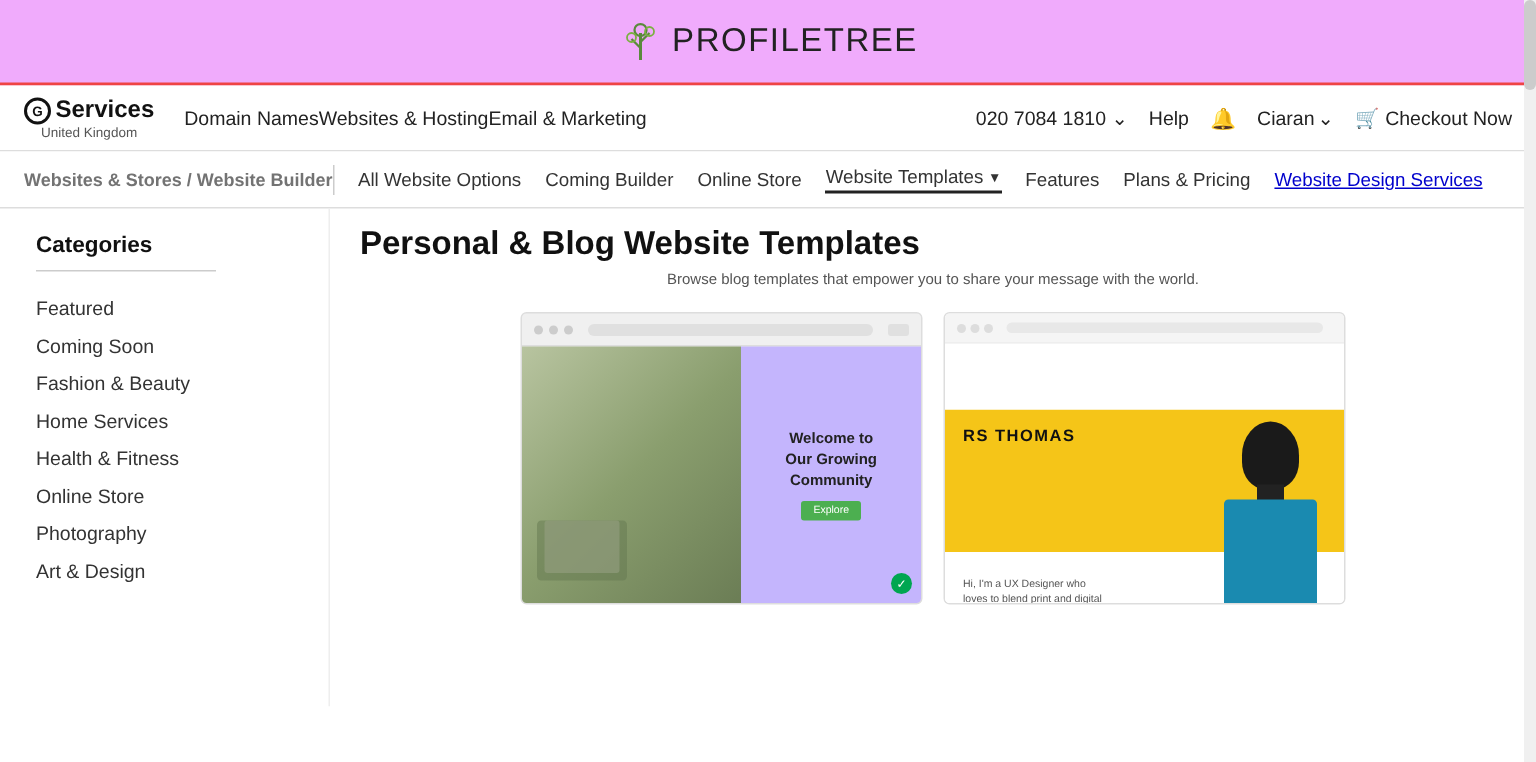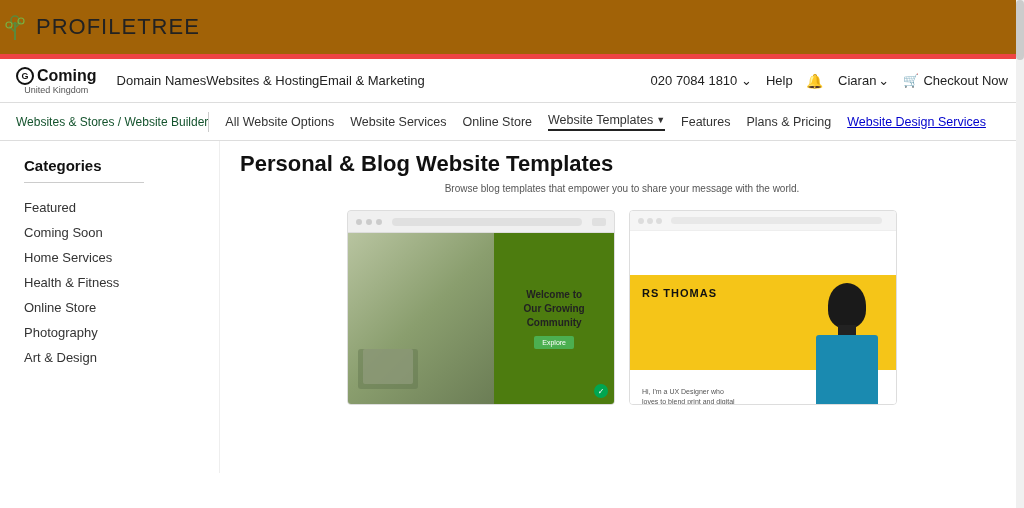--- a/index.html
+++ b/index.html
@@ -1,23 +1,23 @@
 <!DOCTYPE html>
 <html><head>
   <meta charset="utf-8">
   <style>
     * { margin: 0; padding: 0; box-sizing: border-box; }
     body { font-family: Arial, sans-serif; background: #fff; width: 1024px; height: 508px; overflow: hidden; }
 
     
     .top-banner {
-      background: #a16207;
-      text-align: left;
+      background: #f0abfc;
+      text-align: center;
       padding: 12px 0 8px;
-      border-bottom: 5px solid #ef4444;
+      border-bottom: 2px solid #ef4444;
     }
     .top-banner .logo-container {
       display: inline-flex;
       align-items: center;
       gap: 6px;
     }
     .top-banner .logo-tree {
       width: 30px;
       height: 30px;
     }
@@ -119,22 +119,22 @@
       align-items: center;
       padding: 0 16px;
       height: 38px;
       gap: 0;
     }
     .sub-nav .breadcrumb-area {
       display: flex;
       align-items: center;
       gap: 4px;
       font-size: 12px;
-      font-weight: normal;
-      color: #14532d;
+      font-weight: bold;
+      color: #737373;
       white-space: nowrap;
     }
     .sub-nav .divider {
       width: 1px;
       height: 20px;
       background: #ccc;
       margin-right: 16px;
     }
     .sub-nav .sub-links {
       display: flex;
@@ -274,21 +274,21 @@
       background: rgba(150,160,130,0.6);
       border-radius: 2px;
     }
     .card-text-right {
       width: 45%;
       display: flex;
       flex-direction: column;
       justify-content: center;
       align-items: center;
       padding: 10px 20px;
-      background: #4d7c0f;
+      background: #c4b5fd;
     }
     .card-text-right .welcome-text {
       font-size: 10px;
       font-weight: bold;
       color: #222;
       text-align: center;
       line-height: 1.4;
       margin-bottom: 6px;
     }
     .card-text-right .cta-btn {
@@ -403,21 +403,21 @@
     <div class="logo-text">
       <span>PROFILE</span><span style="font-weight:300;">TREE</span>
     </div>
   </div>
 </div>
 
 <div class="godaddy-nav">
   <div class="godaddy-logo">
     <div class="gd-brand">
       <div class="gd-circle">G</div>
-      <span>Coming</span>
+      <span>Services</span>
     </div>
     <span class="gd-region">United Kingdom</span>
   </div>
 
   <div class="nav-links">
     <a href="#">Domain Names</a>
     <a href="#">Websites &amp; Hosting</a>
     <a href="#">Email &amp; Marketing</a>
   </div>
 
@@ -445,40 +445,41 @@
   </div>
 </div>
 
 <div class="sub-nav">
   <div class="breadcrumb-area">
     <span>Websites &amp; Stores / Website Builder</span>
   </div>
   <div class="divider"></div>
   <div class="sub-links">
     <a href="#">All Website Options</a>
-    <a href="#">Website Services</a>
+    <a href="#">Coming Builder</a>
     <a href="#">Online Store</a>
     <a href="#" class="dropdown-link active">
       <span>Website Templates</span>
       <span class="chevron">▼</span>
     </a>
     <a href="#">Features</a>
     <a href="#">Plans &amp; Pricing</a>
     <a href="#" class="highlight" style="color:#00c; text-decoration:underline;">Website Design Services</a>
   </div>
 </div>
 
 <div class="main-content">
 
   <div class="sidebar">
     <div class="cat-title">Categories</div>
     <div class="cat-divider"></div>
     <ul>
       <li>Featured</li>
       <li>Coming Soon</li>
+      <li>Fashion &amp; Beauty</li>
       <li>Home Services</li>
       <li>Health &amp; Fitness</li>
       <li>Online Store</li>
       <li>Photography</li>
       <li>Art &amp; Design</li>
     </ul>
   </div>
 
   <div class="content-area">
     <h1 class="page-title">Personal &amp; Blog Website Templates</h1>

